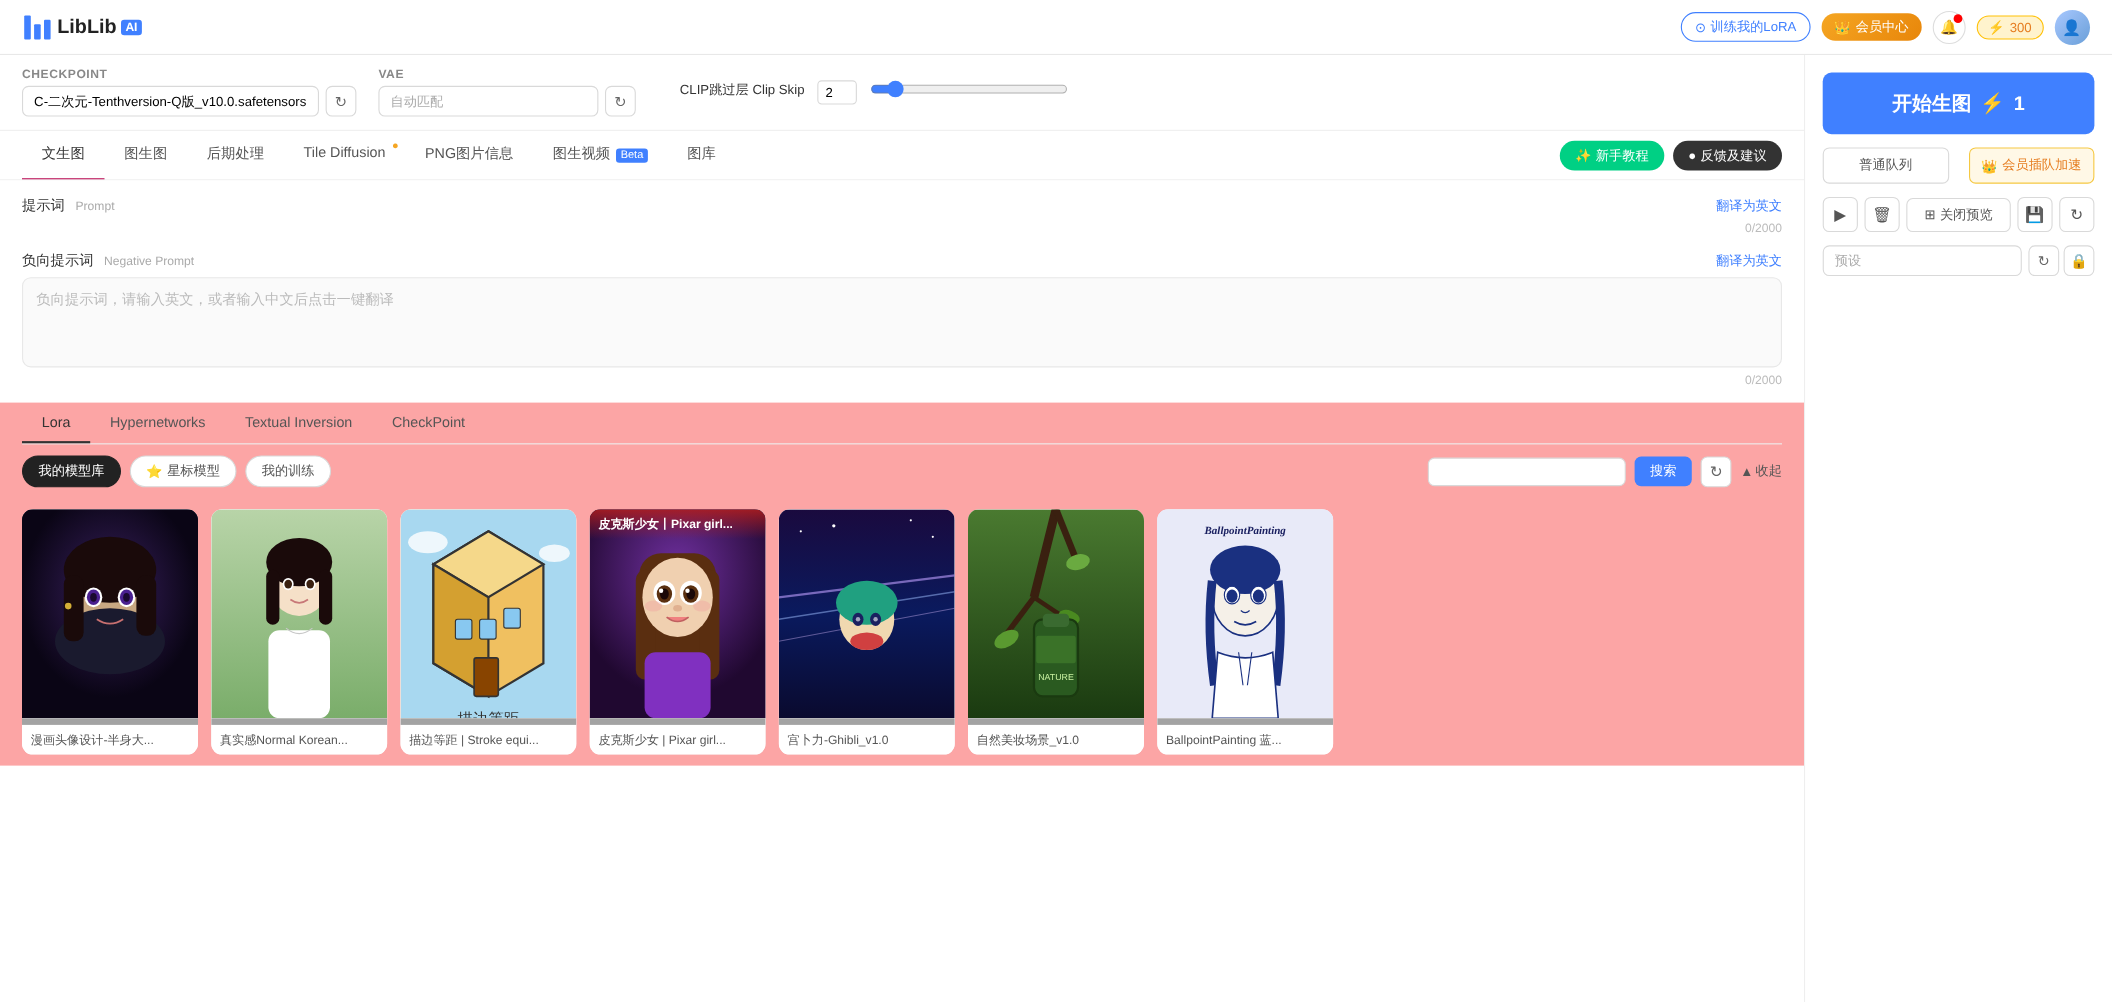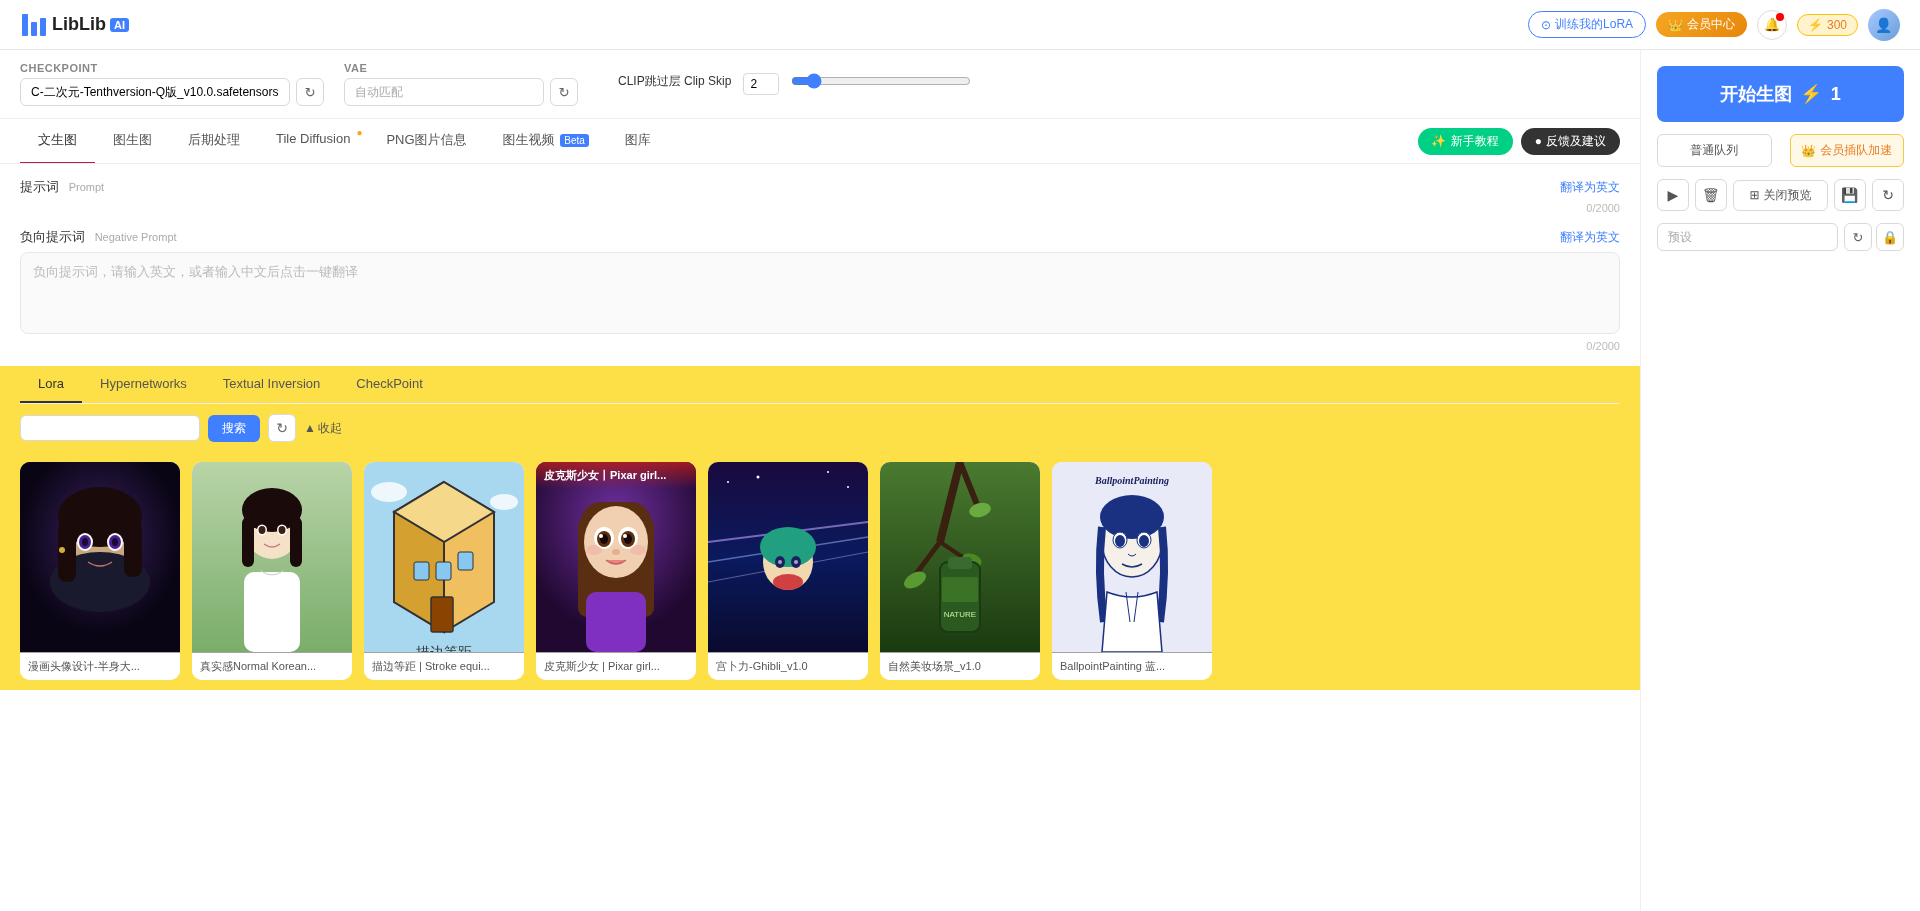--- a/index.html
+++ b/index.html
@@ -69,21 +69,21 @@
     .model-search-wrap { display: flex; align-items: center; gap: 8px; }
     .model-search { border: 1px solid #d9d9d9; border-radius: 6px; padding: 5px 12px; font-size: 12px; width: 180px; outline: none; }
     .btn-search { background: #4080ff; color: #fff; border: none; border-radius: 6px; padding: 5px 14px; font-size: 12px; cursor: pointer; }
     .btn-refresh-sm { width: 28px; height: 28px; border: 1px solid #d9d9d9; border-radius: 6px; background: #fff; cursor: pointer; display: flex; align-items: center; justify-content: center; color: #666; font-size: 14px; }
     .btn-collapse { display: flex; align-items: center; gap: 2px; color: #555; font-size: 12px; cursor: pointer; background: none; border: none; }
 
     
     .model-grid { display: flex; gap: 12px; padding: 10px 0; overflow-x: auto; }
     .model-card { flex: 0 0 160px; border-radius: 10px; overflow: hidden; background: #f5f5f5; cursor: pointer; position: relative; }
     .model-card-img { width: 160px; height: 190px; object-fit: cover; display: block; }
-    .model-card-label { padding: 6px 8px; font-size: 11px; color: #555; background: #fff; border-top: 1px solid #a3a3a3; }
+    .model-card-label { padding: 6px 8px; font-size: 11px; color: #555; background: #fff; border-top: 6px solid #a3a3a3; }
     .model-card-overlay { position: absolute; top: 0; left: 0; right: 0; padding: 6px 8px; font-size: 11px; color: #fff; font-weight: bold; }
     .overlay-red { background: linear-gradient(180deg, rgba(200,50,50,0.85) 0%, transparent 100%); }
 
     
     .right-panel { width: 280px; background: #fff; border-left: 1px solid #eee; padding: 16px; display: flex; flex-direction: column; gap: 12px; overflow-y: auto; }
     .btn-generate { background: #4080ff; color: #fff; border: none; border-radius: 8px; padding: 16px; font-size: 18px; font-weight: bold; cursor: pointer; width: 100%; display: flex; align-items: center; justify-content: center; gap: 8px; }
     .queue-row { display: flex; gap: 18px; }
     .queue-btn { flex: 1; padding: 7px 10px; border-radius: 6px; font-size: 12px; cursor: pointer; text-align: center; border: 1px solid #d9d9d9; background: #fff; color: #555; }
     .queue-btn.vip { background: #fff8e6; border-color: #f5c842; color: #e67e22; display: flex; align-items: center; justify-content: center; gap: 4px; }
     .action-row { display: flex; gap: 6px; align-items: center; }
@@ -95,21 +95,21 @@
     .preset-action-btn { width: 28px; height: 28px; border: 1px solid #d9d9d9; border-radius: 6px; background: #fff; cursor: pointer; display: flex; align-items: center; justify-content: center; color: #666; font-size: 13px; }
 
     
     ::-webkit-scrollbar { width: 4px; height: 4px; }
     ::-webkit-scrollbar-track { background: #f1f1f1; }
     ::-webkit-scrollbar-thumb { background: #ccc; border-radius: 2px; }
 
     
     .card-anime { background: linear-gradient(160deg, #1a1a2e 0%, #16213e 50%, #0f3460 100%); }
 
-    .lora-section { padding: 0 20px; background: #fde047; }
+    .lora-section { padding: 0 20px; background: #fca5a5; }
   </style>
 </head>
 <body>
 
 <div class="topbar">
   <div class="logo">
     <svg width="28" height="28" viewBox="0 0 28 28">
       <rect width="6" height="22" x="2" y="3" fill="#4080ff" rx="1"></rect>
       <rect width="6" height="14" x="11" y="11" fill="#4080ff" rx="1"></rect>
       <rect width="6" height="18" x="20" y="7" fill="#4080ff" rx="1"></rect>
@@ -248,20 +248,32 @@
         </div>
         <div class="model-tab">
           <span>Textual Inversion</span>
         </div>
         <div class="model-tab">
           <span>CheckPoint</span>
         </div>
       </div>
 
       <div class="model-filter-bar">
+        <div class="model-filter-btns">
+          <button class="filter-btn active">
+            <span>我的模型库</span>
+          </button>
+          <button class="filter-btn star">
+            <span>⭐</span>
+            <span>星标模型</span>
+          </button>
+          <button class="filter-btn">
+            <span>我的训练</span>
+          </button>
+        </div>
         <div class="model-search-wrap">
           <input class="model-search" type="text" placeholder="" style="">
           <button class="btn-search">
             <span>搜索</span>
           </button>
           <button class="btn-refresh-sm">
             <span>↻</span>
           </button>
           <button class="btn-collapse">
             <span>▲</span>

